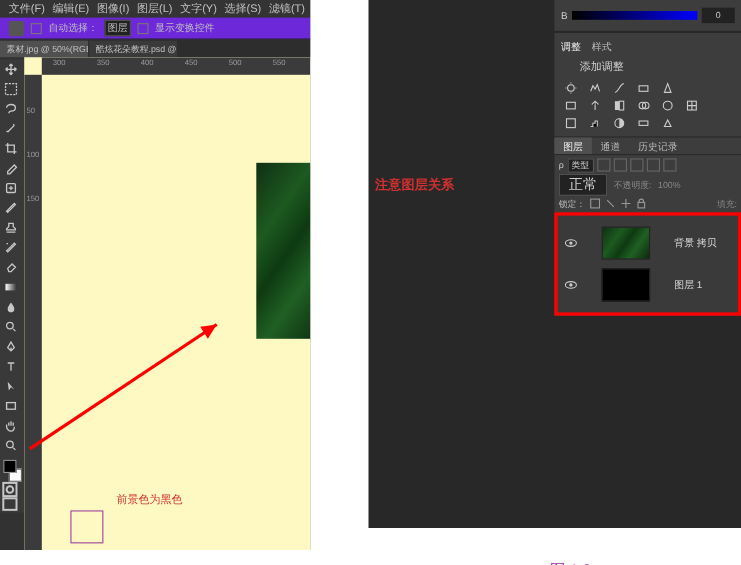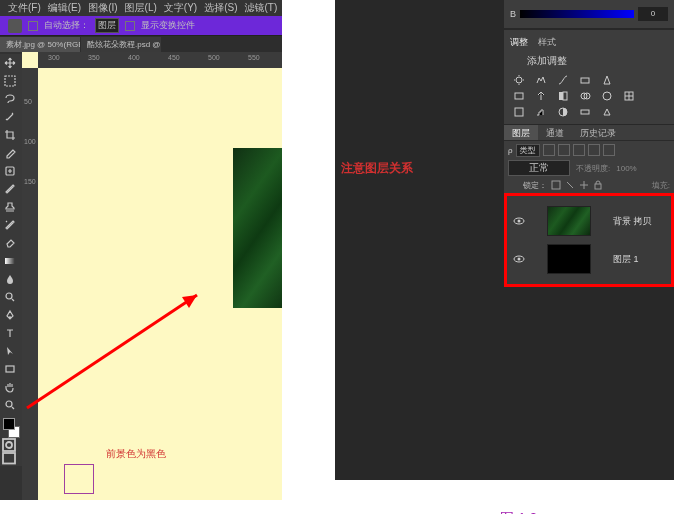--- a/index.html
+++ b/index.html
@@ -54,23 +54,23 @@
 .adj-icon svg{width:12px;height:12px;}
 
 .layers-panel{position:absolute;right:0;top:125px;width:170px;background:#3d3d3d;}
 .lp-header{display:flex;height:16px;border-bottom:1px solid #2a2a2a;}
 .lp-tab{color:#bbb;font-size:9px;padding:2px 8px;cursor:pointer;}
 .lp-tab.active{background:#505050;color:#eee;}
 .lp-filter{display:flex;align-items:center;height:18px;padding:0 4px;gap:3px;}
 .lp-filter-sel{background:#222;color:#ccc;font-size:8px;padding:0 3px;border:1px solid #555;}
 .lp-ficon{width:12px;height:12px;border:1px solid #666;}
 .lp-blend{display:flex;align-items:center;height:18px;padding:0 4px;gap:6px;}
-.lp-blend-sel{background:#222;color:#ccc;font-size:10px;padding:0 20px;border:1px solid #555;}
+.lp-blend-sel{background:#222;color:#ccc;font-size:13px;padding:0 8px;border:1px solid #555;}
 .lp-blend-lbl{color:#888;font-size:8px;}
-.lp-lock{display:flex;align-items:center;height:16px;padding:0 4px;gap:4px;margin-left:15px;}
+.lp-lock{display:flex;align-items:center;height:16px;padding:0 4px;gap:4px;}
 .lp-lock-lbl{color:#bbb;font-size:8px;}
 .lp-lock-icon{width:10px;height:10px;display:flex;align-items:center;justify-content:center;}
 
 .layers-box{border:3px solid #f00;padding:6px 2px;background:#3a3a3a;}
 .layer-row{display:flex;align-items:center;height:38px;gap:22px;padding:0 4px;}
 .eye{width:12px;height:12px;display:flex;align-items:center;justify-content:center;cursor:pointer;}
 .thumb{width:44px;height:30px;border:1px solid #222;flex-shrink:0;}
 .thumb.green{background:linear-gradient(125deg,#103013,#1d5a20 30%,#0e3a12 50%,#206024 70%,#0c2a0e);}
 .thumb.black{background:#000;}
 .layer-name{color:#d8d8d8;font-size:9px;flex:1;}

